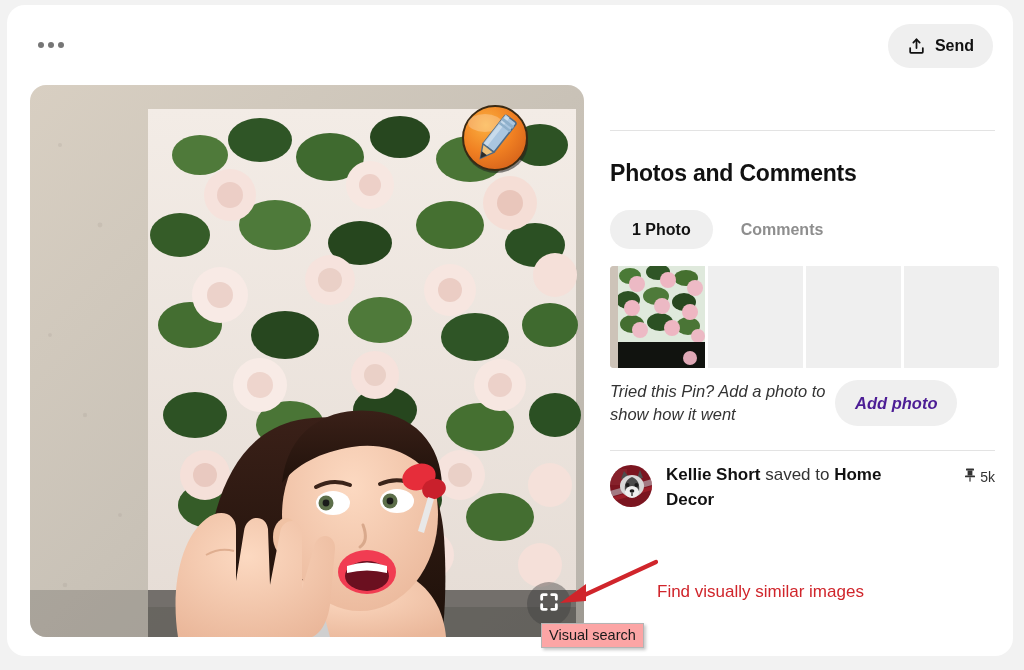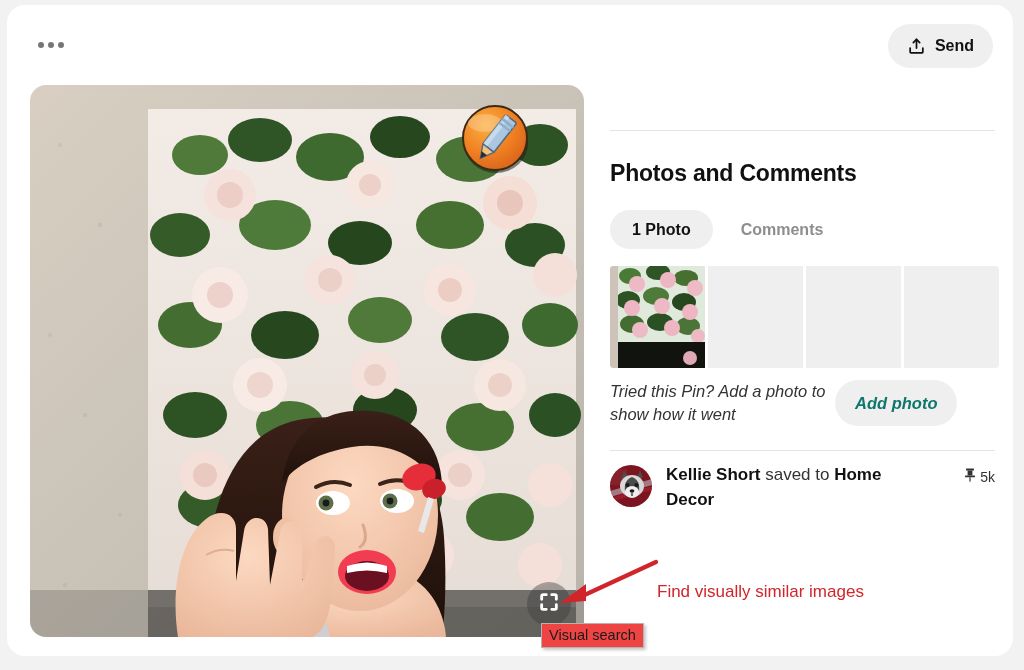--- a/index.html
+++ b/index.html
@@ -84,21 +84,21 @@
     position: absolute; left: 527px; top: 582px;
     width: 44px; height: 44px;
     border-radius: 50%;
     background: rgba(60,60,60,0.42);
     display: flex; align-items: center; justify-content: center;
     cursor: pointer;
   }
 
   .vs-tooltip {
     position: absolute; left: 541px; top: 623px;
-    background: #ef4444;
+    background: #fca5a5;
     border: 1px solid #b4b4b4;
     box-shadow: 2px 2px 3px rgba(0,0,0,0.22);
     padding: 3px 7px 4px 7px;
     font-size: 14.5px; color: #1a1a1a;
     white-space: nowrap;
   }
 
   
   .annot-text {
     position: absolute; left: 657px; top: 558px;
@@ -145,21 +145,21 @@
     display: flex; align-items: center;  font-style: italic;
   }
   .add-copy {
     font-size: 16.5px; color: #333; line-height: 1.42;
     width: 225px;
   }
   .add-photo-btn {
     height: 46px; padding: 0 20px;
     display: flex; align-items: center;
     background: #efefef; border-radius: 23px;
-    font-size: 16.5px; font-weight: bold; color: #0f766e;
+    font-size: 16.5px; font-weight: bold; color: #4c1d95;
     cursor: pointer; white-space: nowrap;
   }
 
   .saver-row {
     position: absolute; top: 463px; left: 0;
     width: 385px;
     display: flex; align-items: flex-start;
   }
   .avatar {
     width: 42px; height: 42px; border-radius: 50%;

